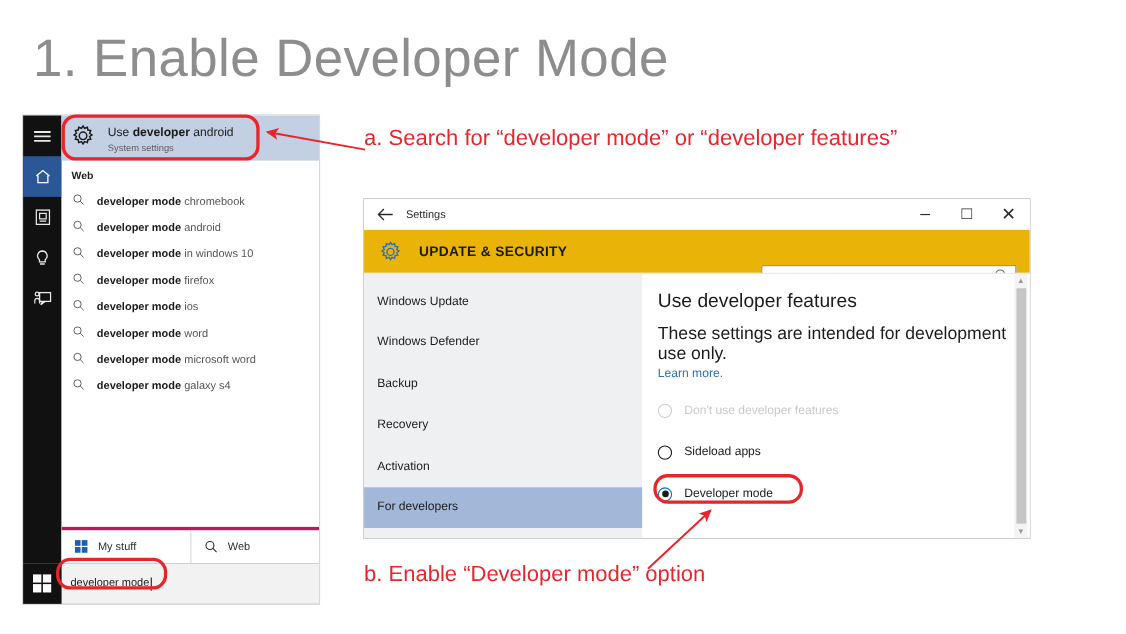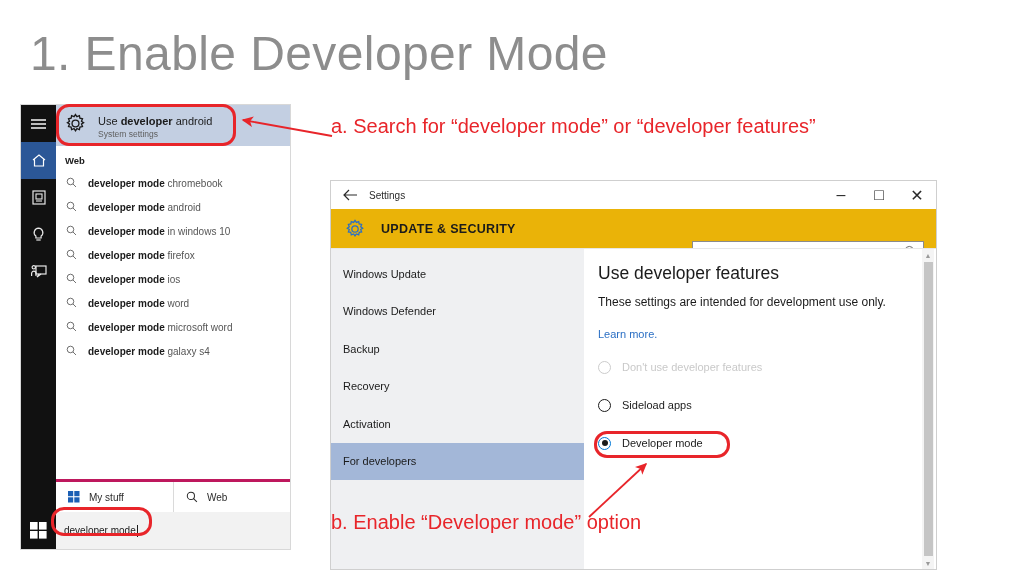--- a/index.html
+++ b/index.html
@@ -153,21 +153,21 @@
     background: #1b1b1b;
     margin-left: 1px;
   }
 
   
   #settings-window {
     position: absolute;
     left: 330px;
     top: 180px;
     width: 607px;
-    height: 390px;
+    height: 310px;
     background: #ffffff;
     border: 1px solid #cfcfcf;
     box-sizing: border-box;
     display: flex;
     flex-direction: column;
   }
   #titlebar {
     height: 28px;
     background: #ffffff;
     display: flex;
@@ -250,21 +250,21 @@
     position: relative;
     padding: 14px 0 0 14px;
     min-width: 0;
   }
   #content-title {
     font-size: 17.5px;
     font-weight: 400;
     color: #1b1b1b;
     margin-bottom: 11px;
   }
-  #content-desc { font-size: 12px; color: #1b1b1b; margin-bottom: 19px; }
+  #content-desc { font-size: 16px; color: #1b1b1b; margin-bottom: 3px; }
   #learn-more { font-size: 11px; color: #2b6fc4; margin-bottom: 16px; }
   .radio-row {
     display: flex;
     align-items: center;
     height: 22px;
     margin-bottom: 16px;
   }
   .radio {
     width: 13px;
     height: 13px;

